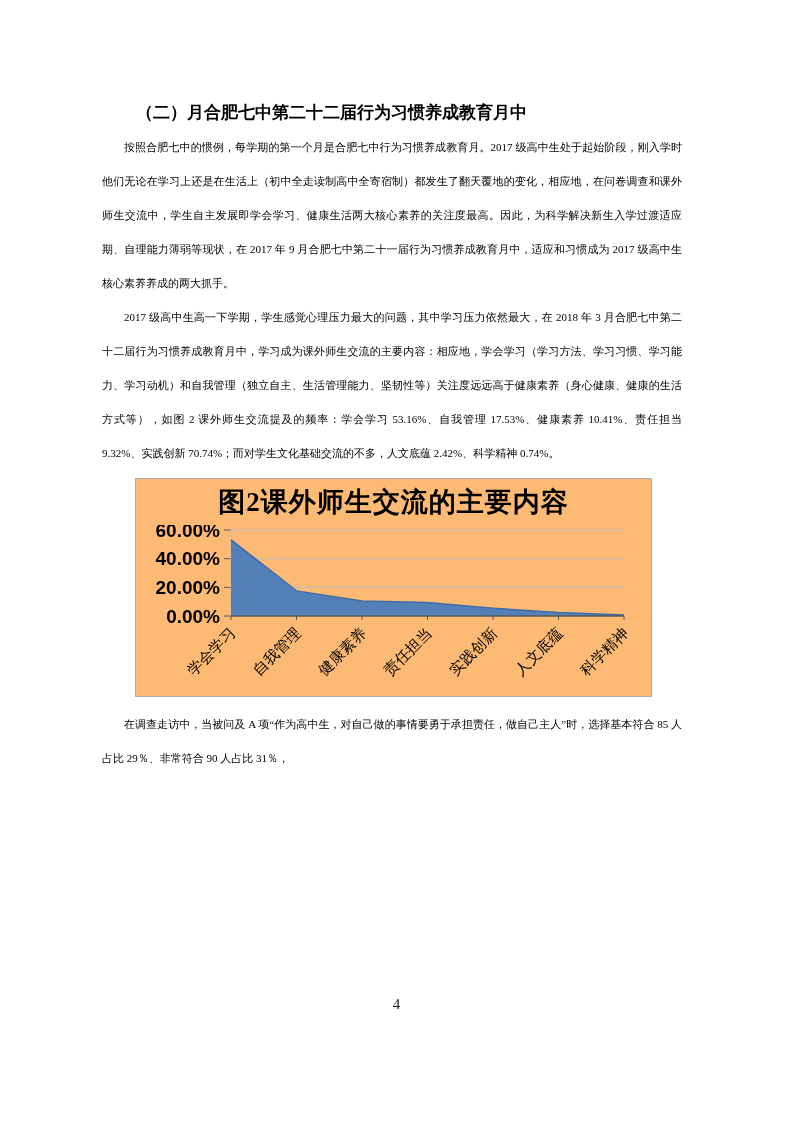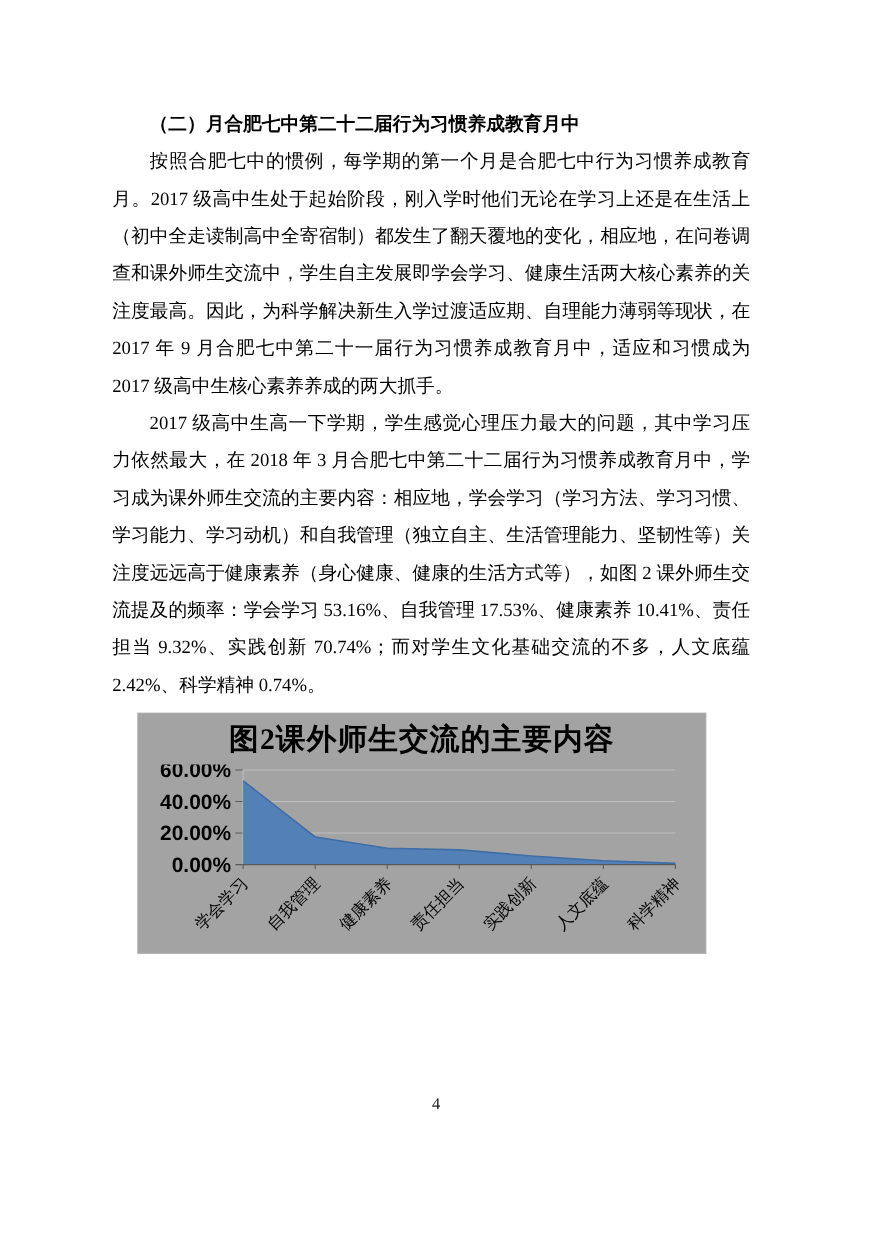--- a/index.html
+++ b/index.html
@@ -2,24 +2,24 @@
 <html><head>
 <meta charset="utf-8">
 <style>
   html,body{margin:0;padding:0;}
   body{
     width:793px;height:1122px;background:#ffffff;position:relative;overflow:hidden;
     font-family:"Liberation Serif",serif;color:#000;
   }
   .content{position:absolute;left:102px;top:96px;width:580px;}
   .heading{font-size:17px;font-weight:bold;line-height:34px;text-indent:2em;margin:0;}
-  .para{font-size:17px;line-height:34px;text-align:justify;text-indent:2em;margin:0;}
+  .para{font-size:11px;line-height:34px;text-align:justify;text-indent:2em;margin:0;}
   .chart-box{
-    box-sizing:border-box;width:517px;height:219px;margin:8px 0 10px 23px;
-    border:1.5px solid #ababab;background:#a3a3a3;position:relative;
+    box-sizing:border-box;width:517px;height:219px;margin:8px 0 10px 33px;
+    border:1.5px solid #ababab;background:#fdba74;position:relative;
   }
   .chart-title{
     font-size:27px;font-weight:bold;text-align:center;line-height:32px;
     padding-top:7px;height:39px;letter-spacing:1px;white-space:nowrap;
   }
   .chart-plot-wrap{position:absolute;left:0;top:46px;width:517px;height:171px;}
   svg text{font-family:"Liberation Sans",sans-serif;}
   .page-number{
     position:absolute;top:996px;left:0;width:793px;text-align:center;
     font-size:15px;color:#222;
@@ -63,15 +63,16 @@
           <text x="165.5" y="109" text-anchor="end" font-size="15" fill="#000" transform="rotate(-45 165.5 109)">自我管理</text>
           <text x="231" y="109" text-anchor="end" font-size="15" fill="#000" transform="rotate(-45 231 109)">健康素养</text>
           <text x="296.5" y="109" text-anchor="end" font-size="15" fill="#000" transform="rotate(-45 296.5 109)">责任担当</text>
           <text x="362" y="109" text-anchor="end" font-size="15" fill="#000" transform="rotate(-45 362 109)">实践创新</text>
           <text x="427.5" y="109" text-anchor="end" font-size="15" fill="#000" transform="rotate(-45 427.5 109)">人文底蕴</text>
           <text x="493" y="109" text-anchor="end" font-size="15" fill="#000" transform="rotate(-45 493 109)">科学精神</text>
         </svg>
     </div>
   </div>
 
+  <p class="para">在调查走访中，当被问及 A 项“作为高中生，对自己做的事情要勇于承担责任，做自己主人”时，选择基本符合 85 人占比 29％、非常符合 90 人占比 31％，</p>
 </div>
 
 <div class="page-number">4</div>
 
 </body></html>

